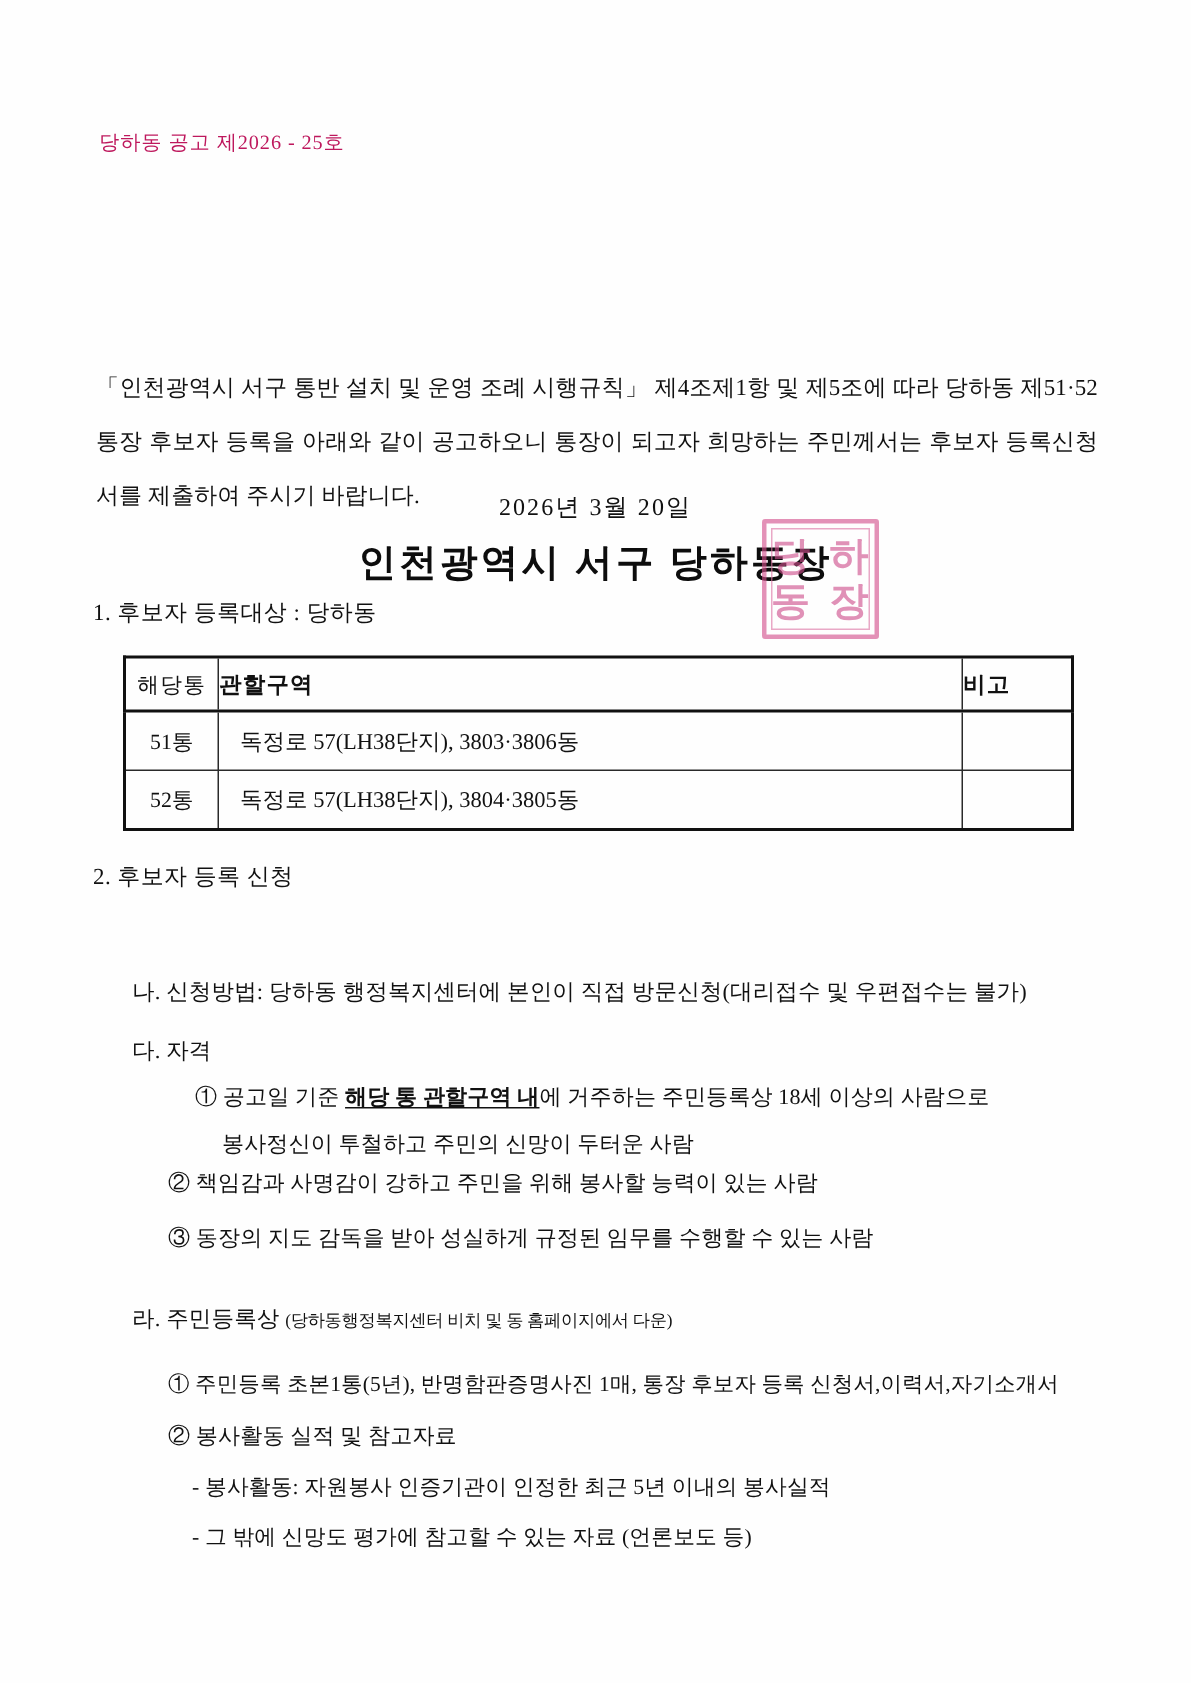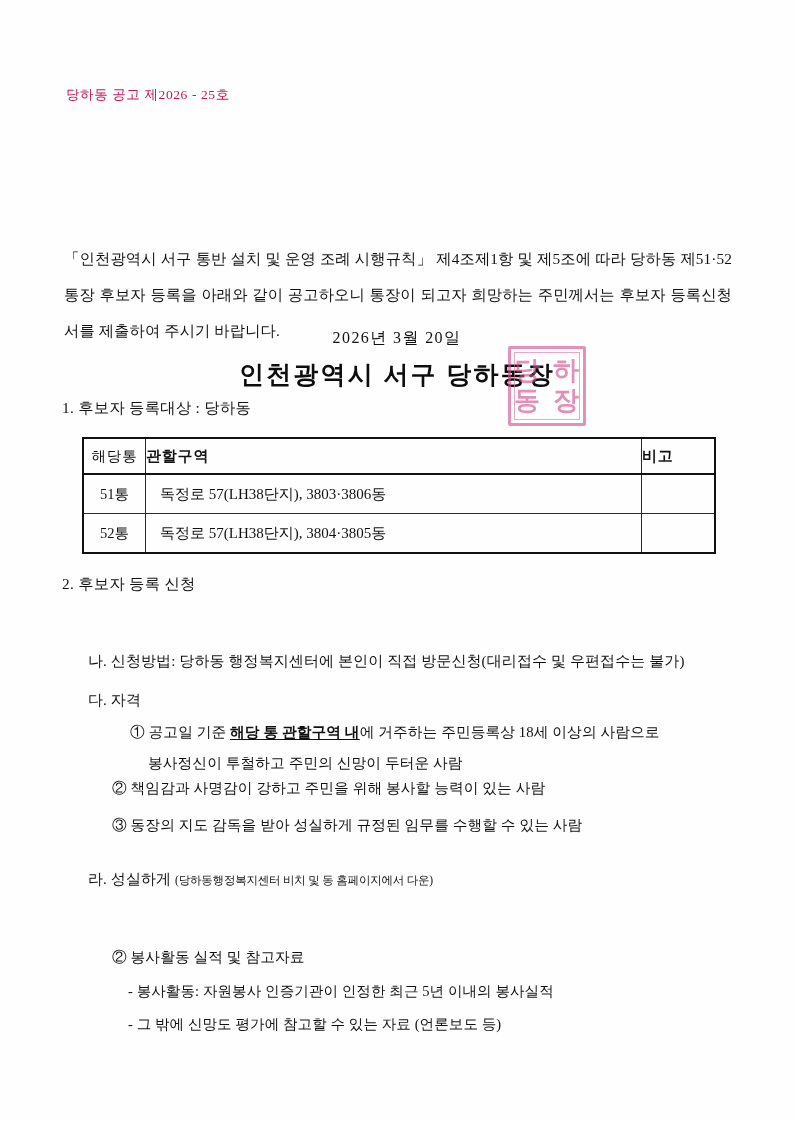--- a/index.html
+++ b/index.html
@@ -263,22 +263,23 @@
   <div class="item item-da">다. 자격</div>
 
   <div class="circ circ-1">
     <span>① 공고일 기준 </span><span class="u-bold">해당 통 관할구역 내</span><span>에 거주하는 주민등록상 18세 이상의 사람으로</span>
     <span class="l2">봉사정신이 투철하고 주민의 신망이 두터운 사람</span>
   </div>
   <div class="circ circ-2">② 책임감과 사명감이 강하고 주민을 위해 봉사할 능력이 있는 사람</div>
   <div class="circ circ-3">③ 동장의 지도 감독을 받아 성실하게 규정된 임무를 수행할 수 있는 사람</div>
 
   <div class="item item-ra">
-    <span>라. 성실하게</span>
+    <span>라. 주민등록상</span>
     <span class="small">(당하동행정복지센터 비치 및 동 홈페이지에서 다운)</span>
   </div>
 
+  <div class="circ circ-d1">① 주민등록 초본1통(5년), 반명함판증명사진 1매, 통장 후보자 등록 신청서,이력서,자기소개서</div>
   <div class="circ circ-d2">② 봉사활동 실적 및 참고자료</div>
 
   <div class="dash dash-1">- 봉사활동: 자원봉사 인증기관이 인정한 최근 5년 이내의 봉사실적</div>
   <div class="dash dash-2">- 그 밖에 신망도 평가에 참고할 수 있는 자료 (언론보도 등)</div>
 
 </div>
 
 </body></html>

